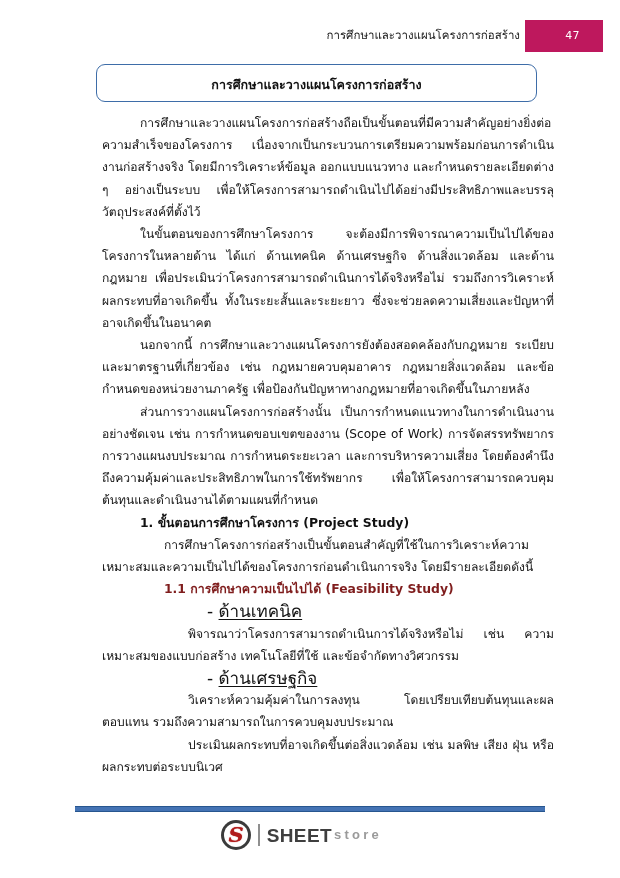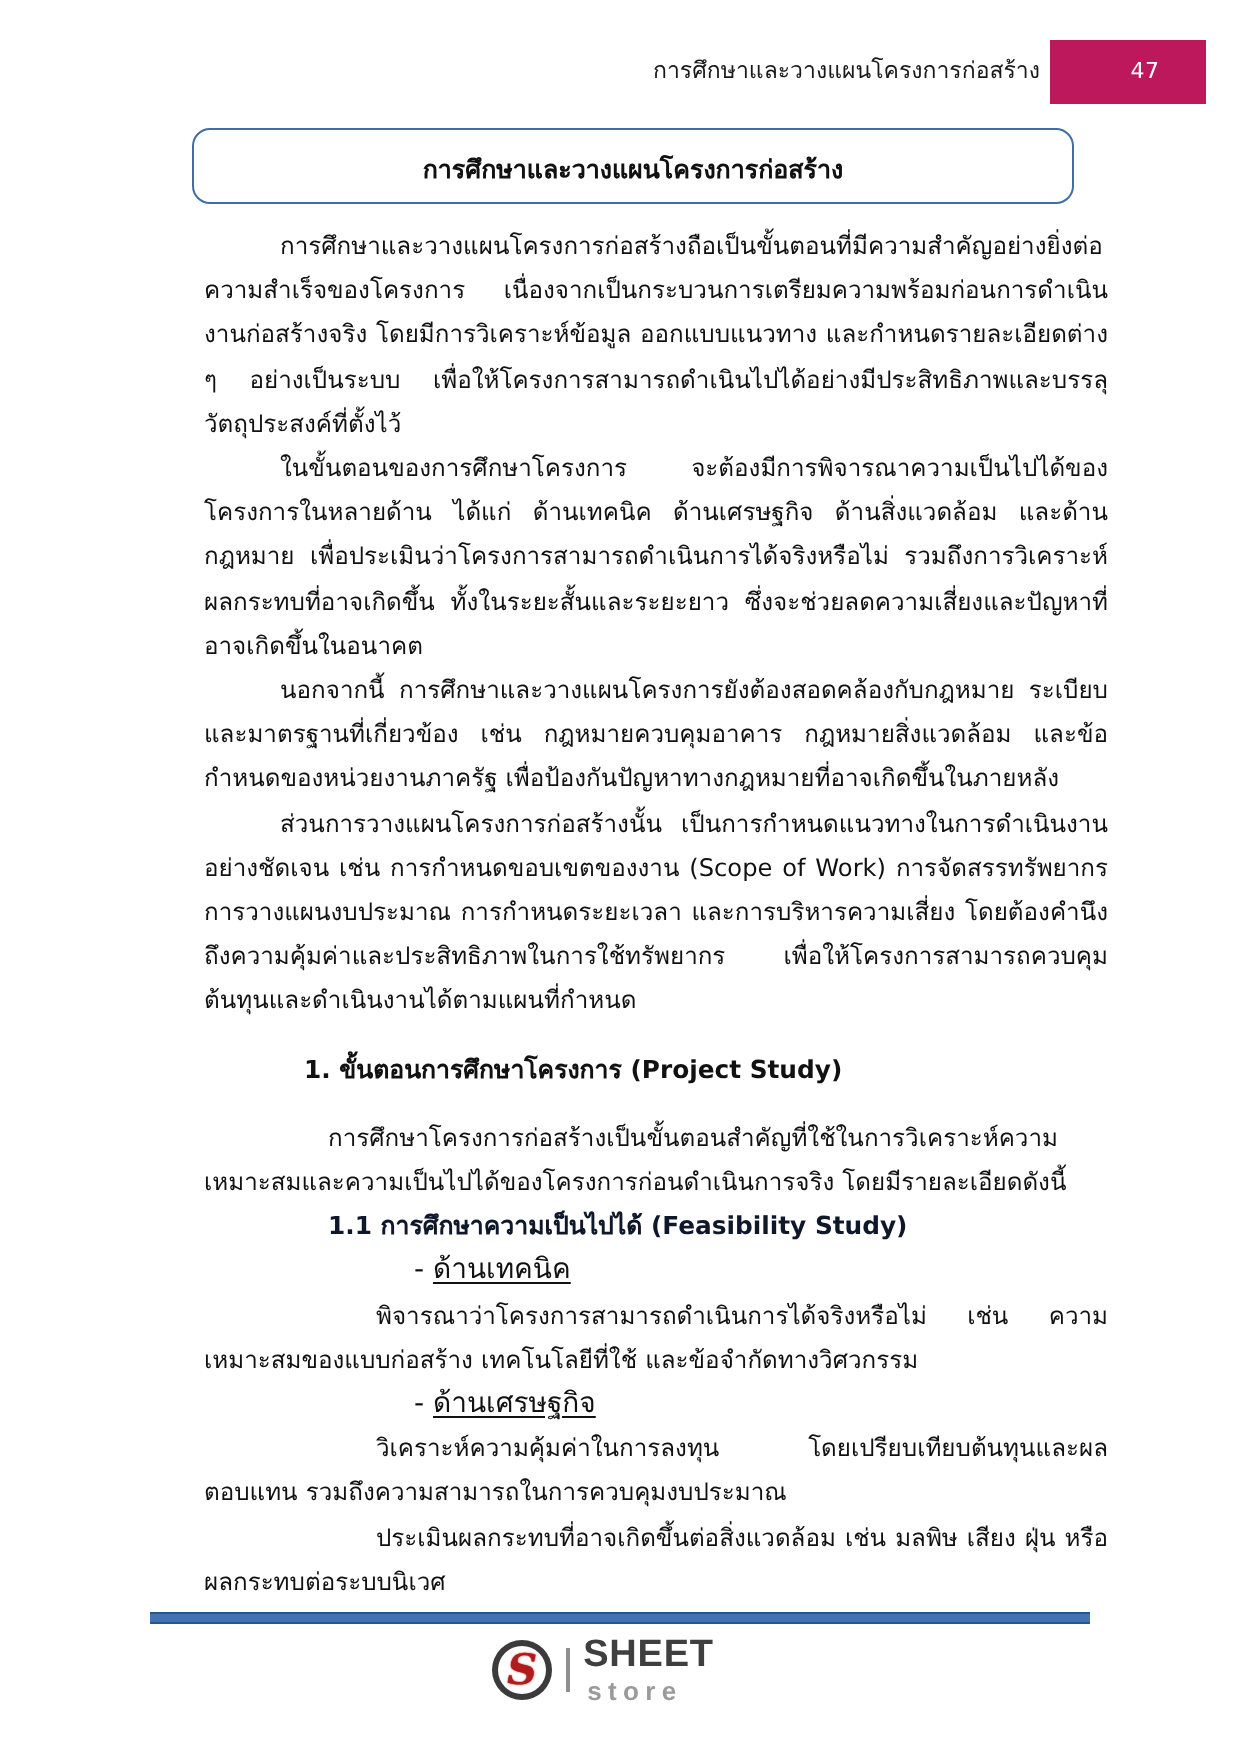--- a/index.html
+++ b/index.html
@@ -101,38 +101,38 @@
   p.para.indent {
     text-indent: 38px;
   }
   p.para.indent-lg {
     text-indent: 62px;
   }
   p.para.indent-xl {
     text-indent: 86px;
   }
   .heading-1 {
-    margin: 12px;
+    margin: 0;
     font-size: 12.4px;
     line-height: 22.2px;
     font-weight: bold;
     color: #111111;
     padding-left: 38px;
   }
   .heading-2 {
     margin: 0;
     font-size: 12.4px;
     line-height: 22.2px;
     font-weight: bold;
-    color: #0f172a;
+    color: #7f1d1d;
     padding-left: 62px;
   }
   .bullet-underline {
     margin: 0;
-    font-size: 14px;
+    font-size: 17px;
     line-height: 22.2px;
     color: #111111;
     padding-left: 105px;
   }
   .bullet-underline .u {
     text-decoration: underline;
     text-underline-offset: 2px;
   }
 
   
@@ -194,21 +194,21 @@
   }
   .logo-divider {
     width: 1.5px;
     height: 22px;
     background: #8f8f8f;
     margin-right: 7px;
     flex: 0 0 auto;
   }
   .logo-words {
     display: flex;
-    flex-direction: column;
+    flex-direction: row;
     justify-content: flex-start;
     line-height: 1;
   }
   .logo-title {
     font-family: "Liberation Sans", sans-serif;
     font-size: 19px;
     font-weight: bold;
     color: #3f3f3f;
     letter-spacing: 0.4px;
   }

